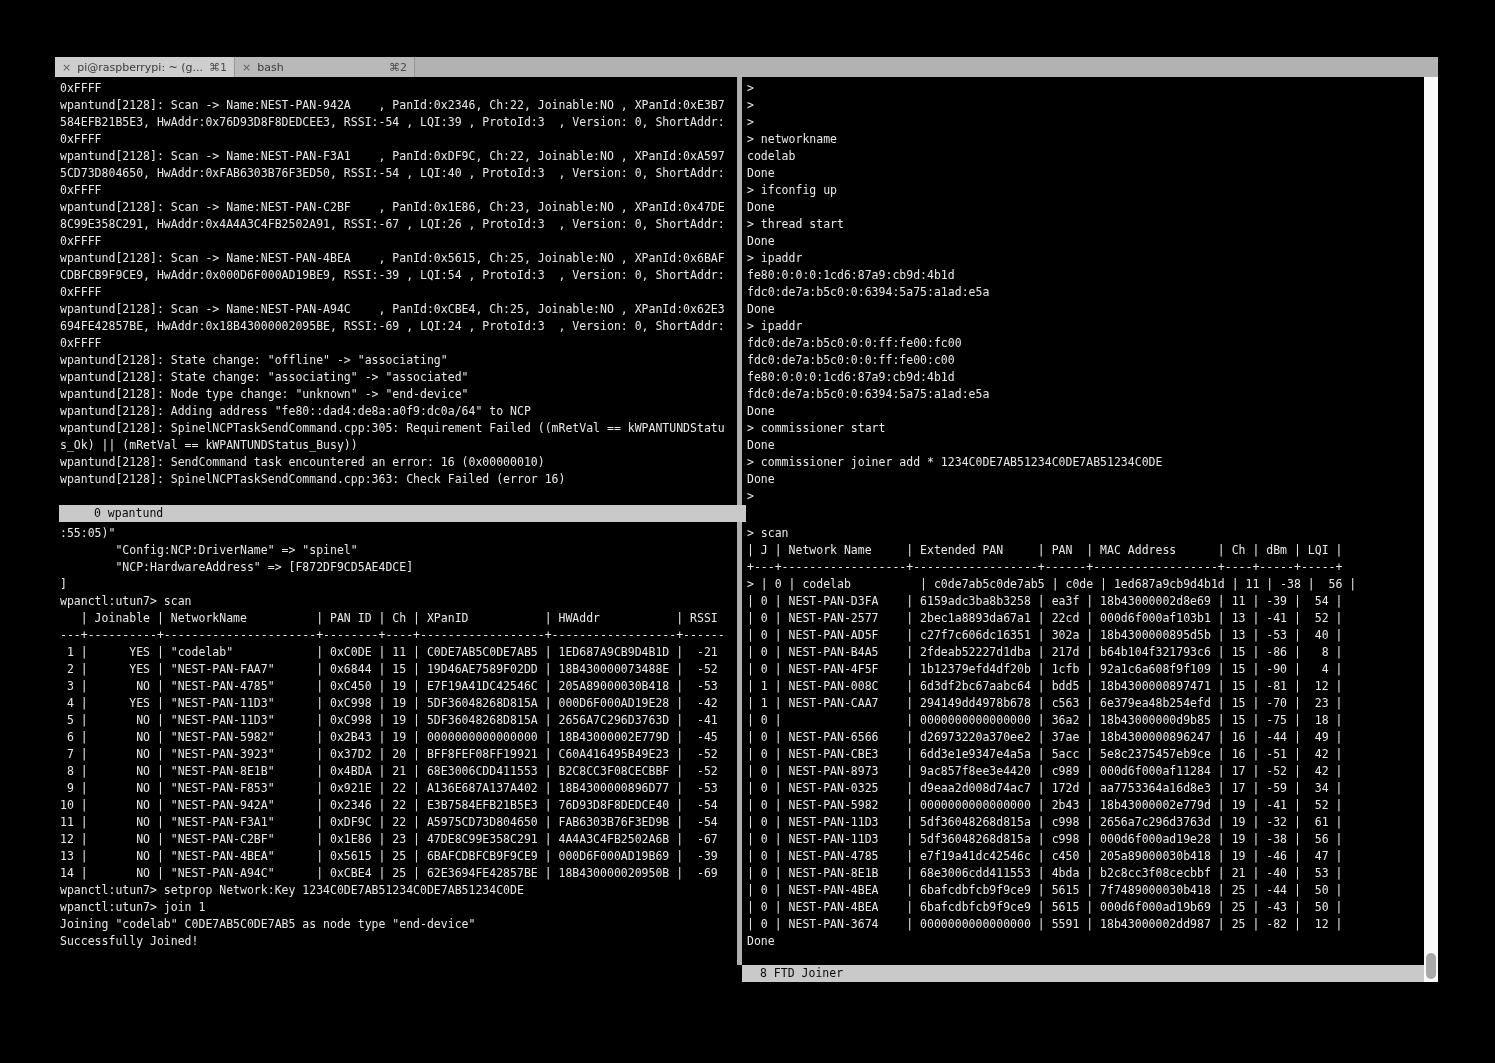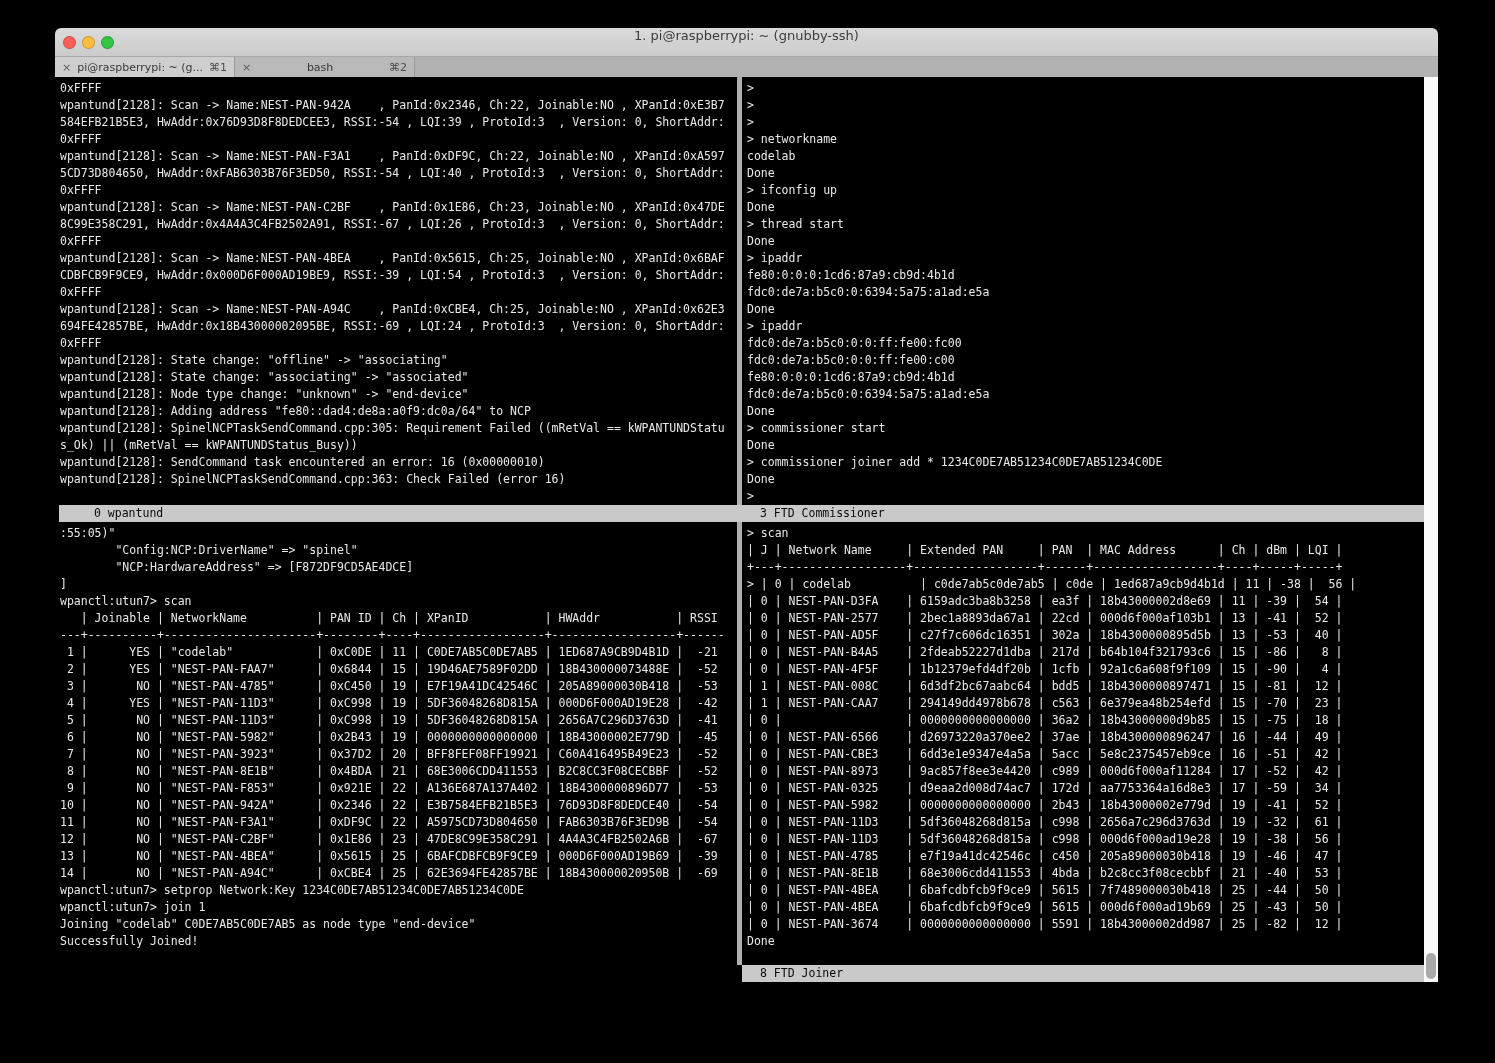--- a/index.html
+++ b/index.html
@@ -11,21 +11,21 @@
   .tl{width:13px;height:13px;border-radius:50%;display:inline-block;border:0.5px solid rgba(0,0,0,0.2);box-sizing:border-box;}
   .tl.red{background:#fc5f56;}
   .tl.yellow{background:#fdbd3e;}
   .tl.green{background:#32c644;}
   .title{position:absolute;left:0;top:0;width:100%;height:29px;line-height:29px;text-align:center;font:13px "DejaVu Sans","Liberation Sans",sans-serif;color:#3d3d3d;}
   
   .tabbar{position:absolute;left:0;top:29px;width:100%;height:20px;background:#b2b2b2;display:flex;}
   .tab{width:180px;height:20px;display:flex;align-items:center;padding:0 7px;box-sizing:border-box;background:#b9b9b9;border-right:1px solid #979797;font:11px "DejaVu Sans","Liberation Sans",sans-serif;color:#3a3a3a;}
   .tab.active{background:#cecece;}
   .tab-close{color:#5f5f5f;font-size:11px;margin-right:6px;cursor:default;}
-  .tab-label{flex:1;text-align:center;white-space:nowrap;overflow:hidden;}
+  .tab-label{flex:1;text-align:left;white-space:nowrap;overflow:hidden;}
   .tab-key{color:#4c4c4c;margin-left:6px;}
   
   .term{position:absolute;left:0;top:49px;width:1383px;height:905px;background:#000;}
   .pane{position:absolute;overflow:hidden;background:#000;}
   .pane pre{margin:0;padding:3px 8px 0 5px;font:11.5px/17px "DejaVu Sans Mono","Liberation Mono",monospace;color:#e9e9e9;white-space:pre;}
   .pane-tl{left:0;top:0;width:682px;height:428px;}
   .pane-tr{left:687px;top:0;width:682px;height:428px;}
   .pane-bl{left:0;top:445px;width:682px;height:443px;}
   .pane-br{left:687px;top:445px;width:682px;height:443px;}
   .pstatus{position:absolute;height:17px;background:#c9c9c9;color:#0a0a0a;font:11.5px/17px "DejaVu Sans Mono","Liberation Mono",monospace;white-space:pre;box-sizing:border-box;}
@@ -41,28 +41,20 @@
   
   .scrollbar{position:absolute;left:1369px;top:0;width:14px;height:905px;background:#fafafa;}
   .thumb{position:absolute;left:2px;bottom:3px;width:10px;height:26px;border-radius:5px;background:#a9a9a9;}
 </style>
 </head>
 <body>
 
 <div class="desktop">
   <div class="window">
 
-    <div class="titlebar">
-      <div class="traffic">
-        <span class="tl red"></span>
-        <span class="tl yellow"></span>
-        <span class="tl green"></span>
-      </div>
-      <div class="title">1. pi@raspberrypi: ~ (gnubby-ssh)</div>
-    </div>
 
     <div class="tabbar">
       <div class="tab active">
         <span class="tab-close">×</span>
         <span class="tab-label">pi@raspberrypi: ~ (g...</span>
         <span class="tab-key">⌘1</span>
       </div>
       <div class="tab">
         <span class="tab-close">×</span>
         <span class="tab-label">bash</span>
@@ -120,21 +112,20 @@
 fdc0:de7a:b5c0:0:6394:5a75:a1ad:e5a
 Done
 &gt; commissioner start
 Done
 &gt; commissioner joiner add * 1234C0DE7AB51234C0DE7AB51234C0DE
 Done
 &gt;</pre>
       </div>
 
       <div class="pstatus s-tl">0 wpantund</div>
-      <div class="pstatus s-tr">3 FTD Commissioner</div>
 
       <div class="pane pane-bl">
         <pre style="padding-bottom:0;">:55:05)"
         "Config:NCP:DriverName" =&gt; "spinel"
         "NCP:HardwareAddress" =&gt; [F872DF9CD5AE4DCE]
 ]
 wpanctl:utun7&gt; scan
    | Joinable | NetworkName          | PAN ID | Ch | XPanID           | HWAddr           | RSSI
 ---+----------+----------------------+--------+----+------------------+------------------+------
  1 |      YES | "codelab"            | 0xC0DE | 11 | C0DE7AB5C0DE7AB5 | 1ED687A9CB9D4B1D |  -21

